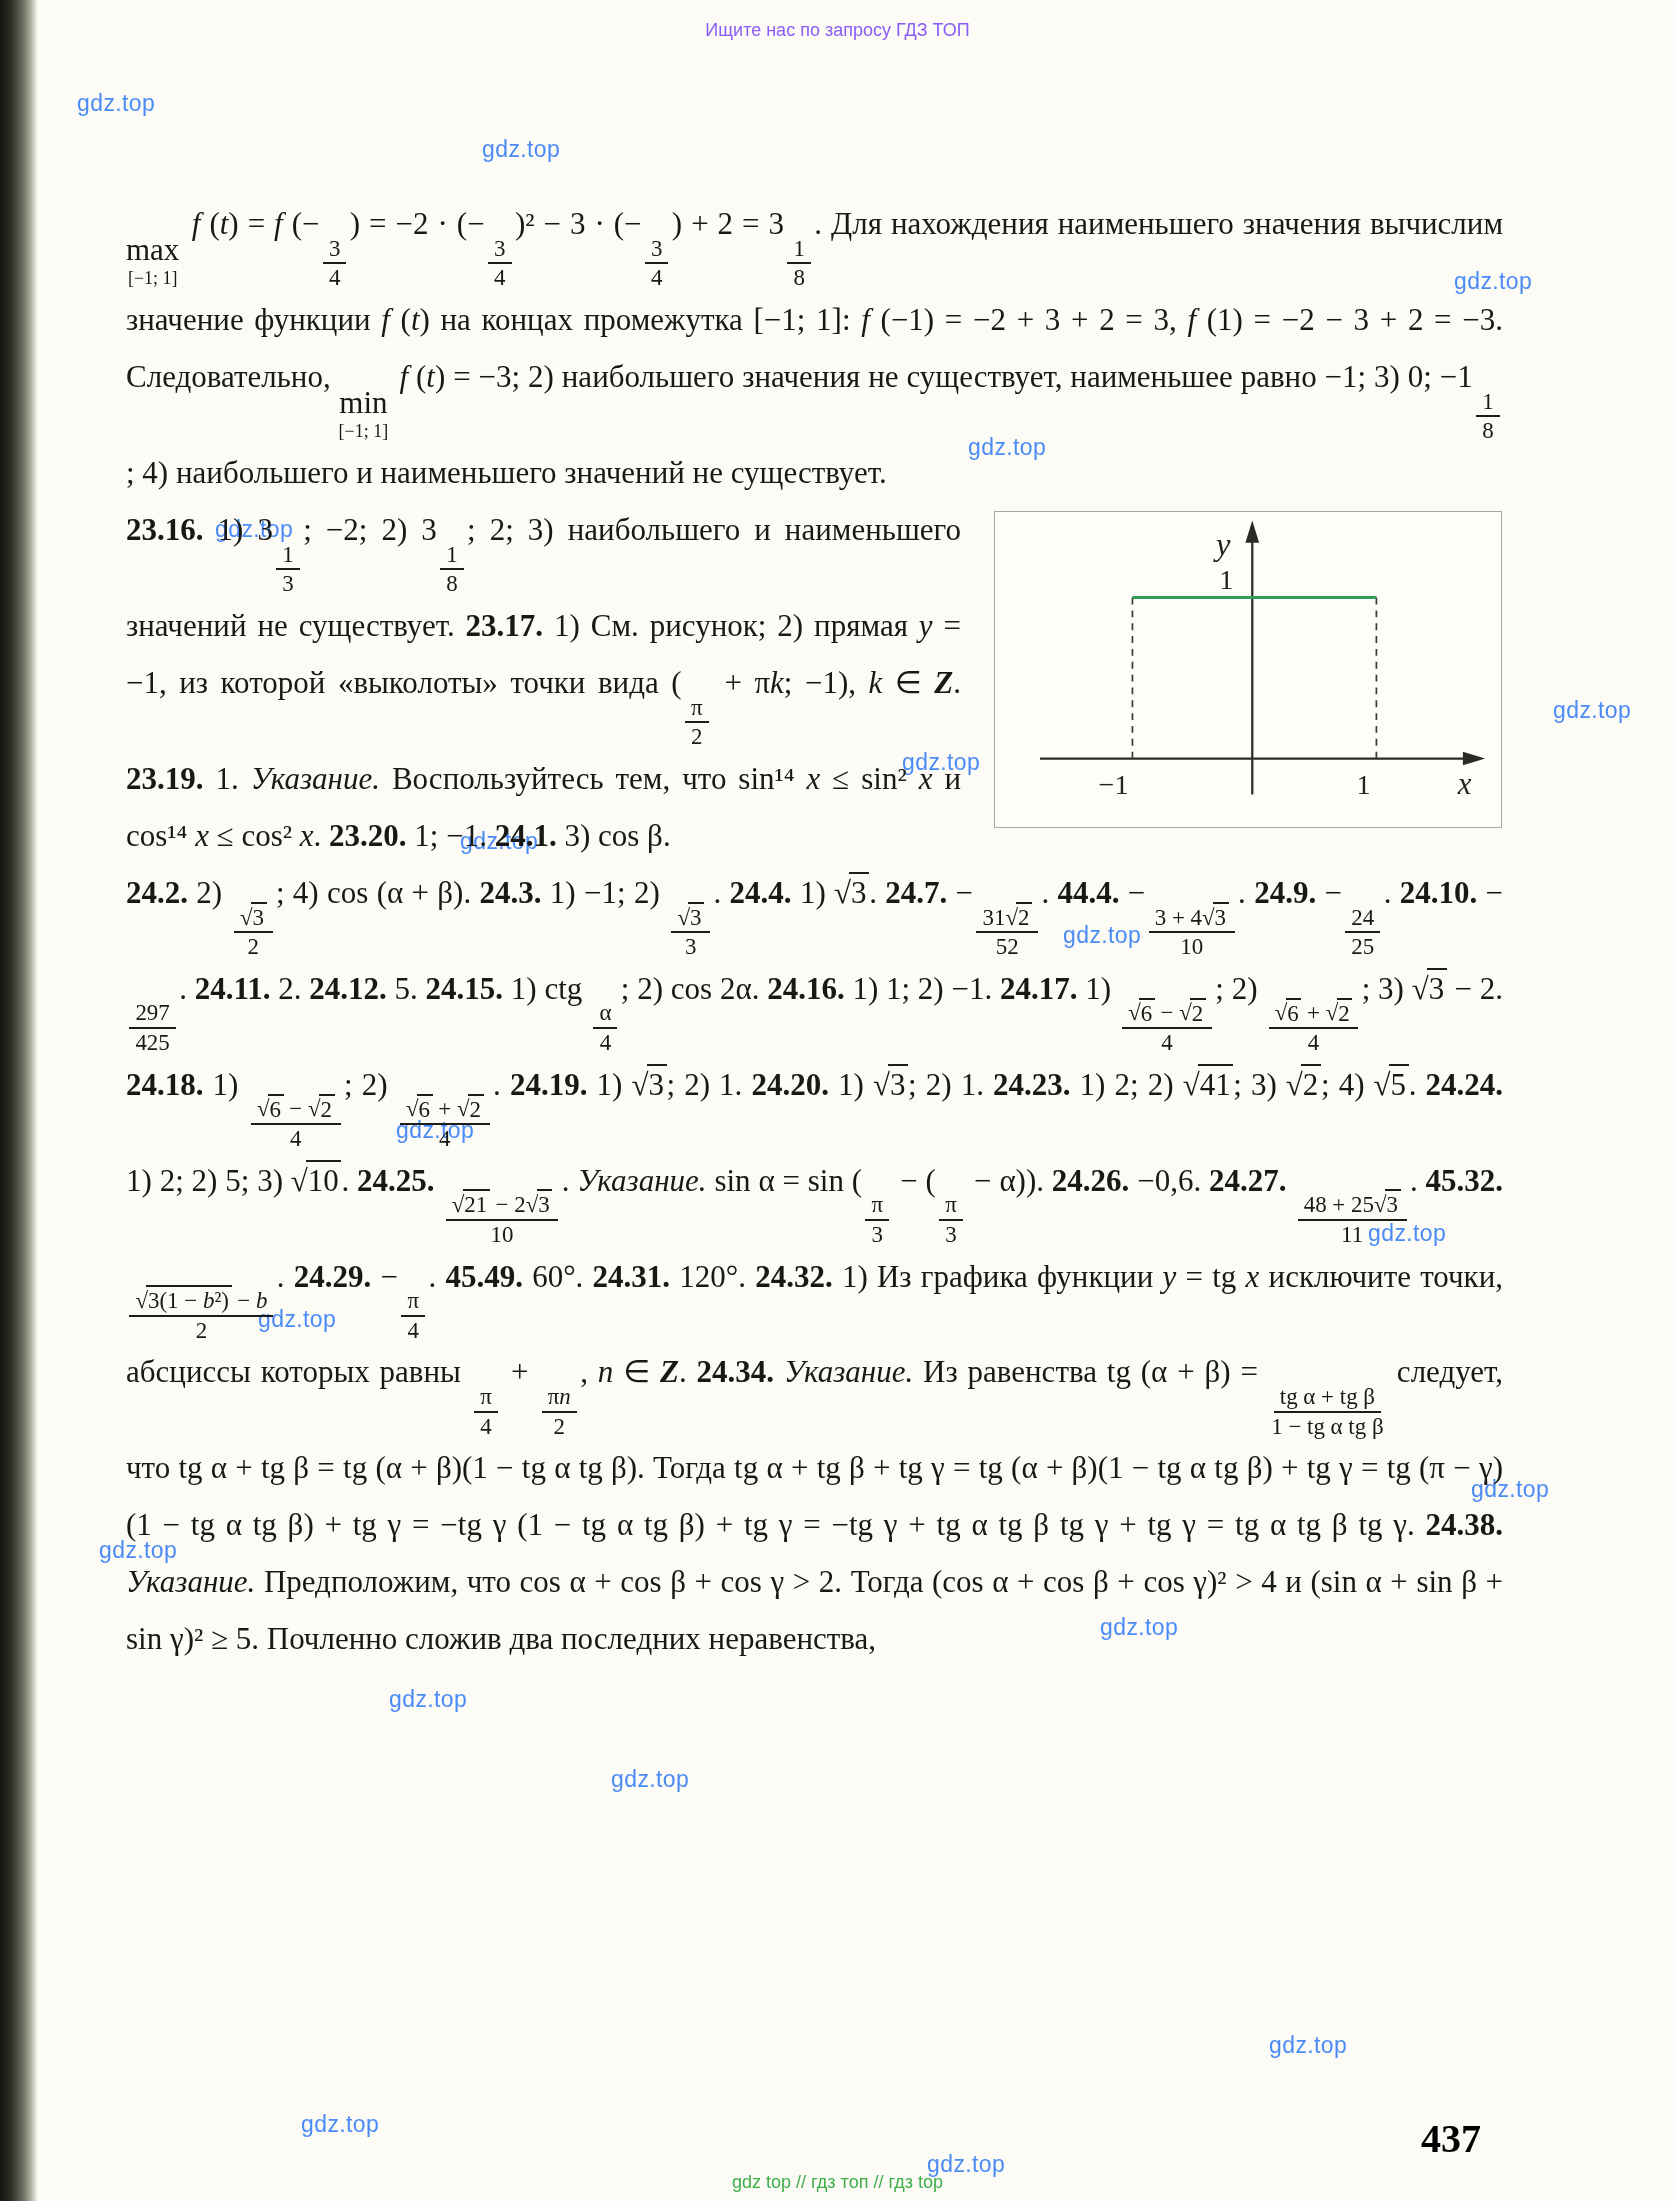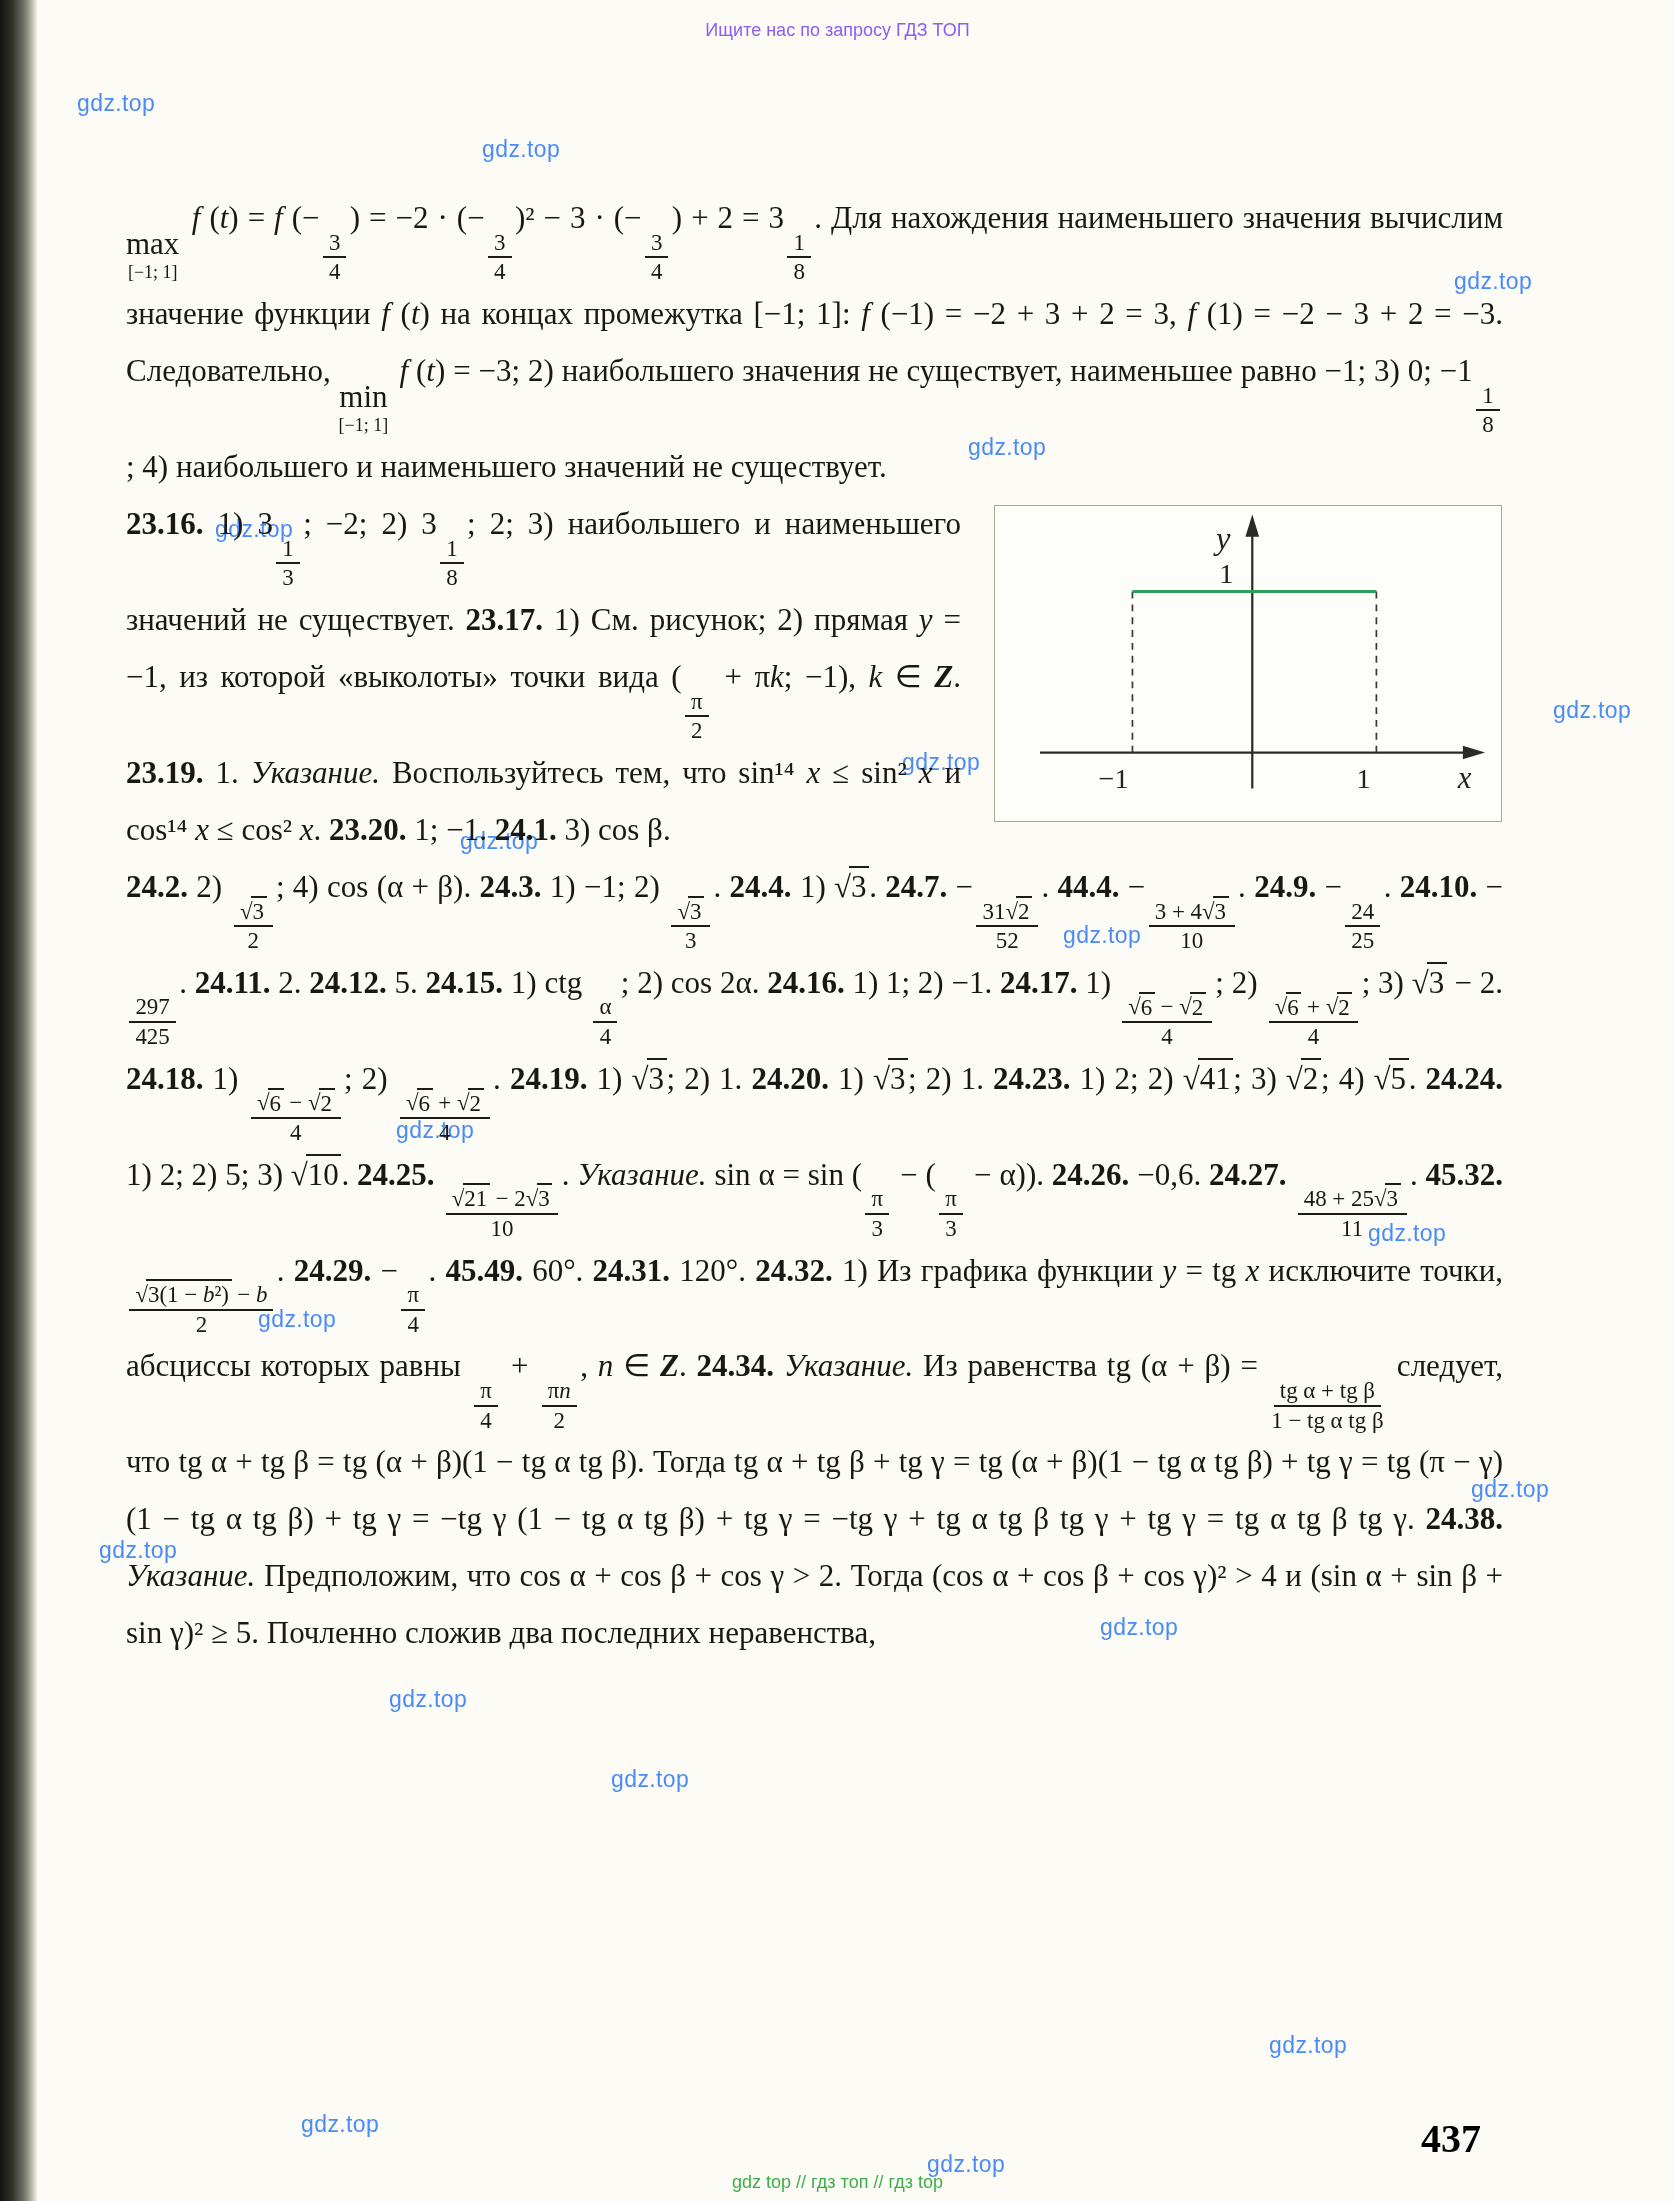--- a/index.html
+++ b/index.html
@@ -21,21 +21,21 @@
   .footer-note{
     position:absolute;bottom:8.6px;left:0;width:100%;text-align:center;
     font-family:"Liberation Sans",sans-serif;font-size:18px;color:#3fae4a;
   }
   .wm{
     position:absolute;font-family:"Liberation Sans",sans-serif;
     font-size:23px;color:#3b82f6;opacity:.92;letter-spacing:0.4px;
     pointer-events:none;white-space:nowrap;
   }
   .content{
-    position:absolute;left:126px;right:172px;top:189px;
+    position:absolute;left:126px;right:172px;top:195px;
     font-size:31px;line-height:57px;text-align:justify;
   }
   .content p{margin:0;}
   .clear{clear:right;}
   b{font-weight:bold;}
   
   .fr{
     display:inline-flex;flex-direction:column;align-items:center;
     vertical-align:-0.95em;font-size:0.74em;line-height:1.12;
     margin:0 3.4px;text-align:center;

